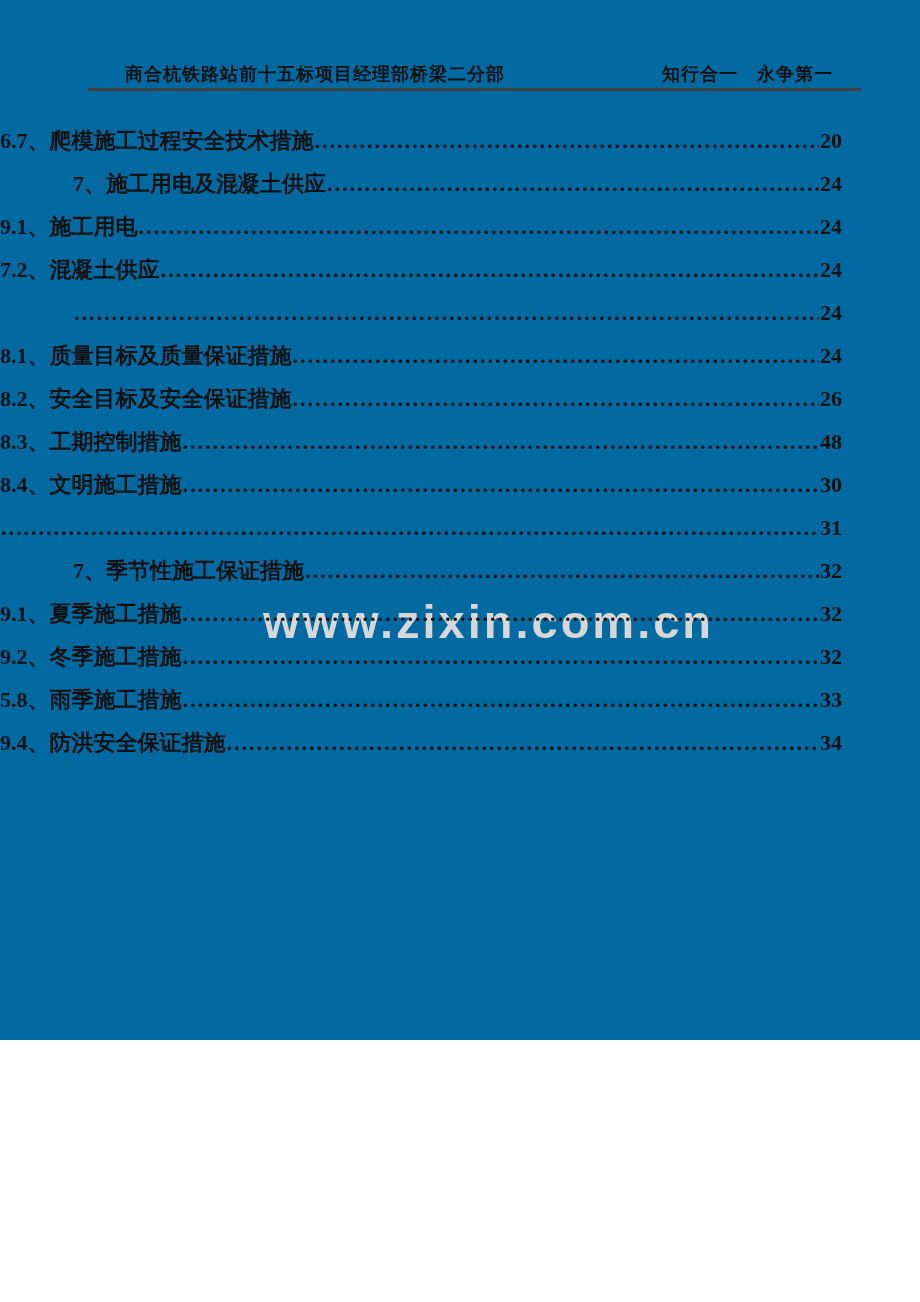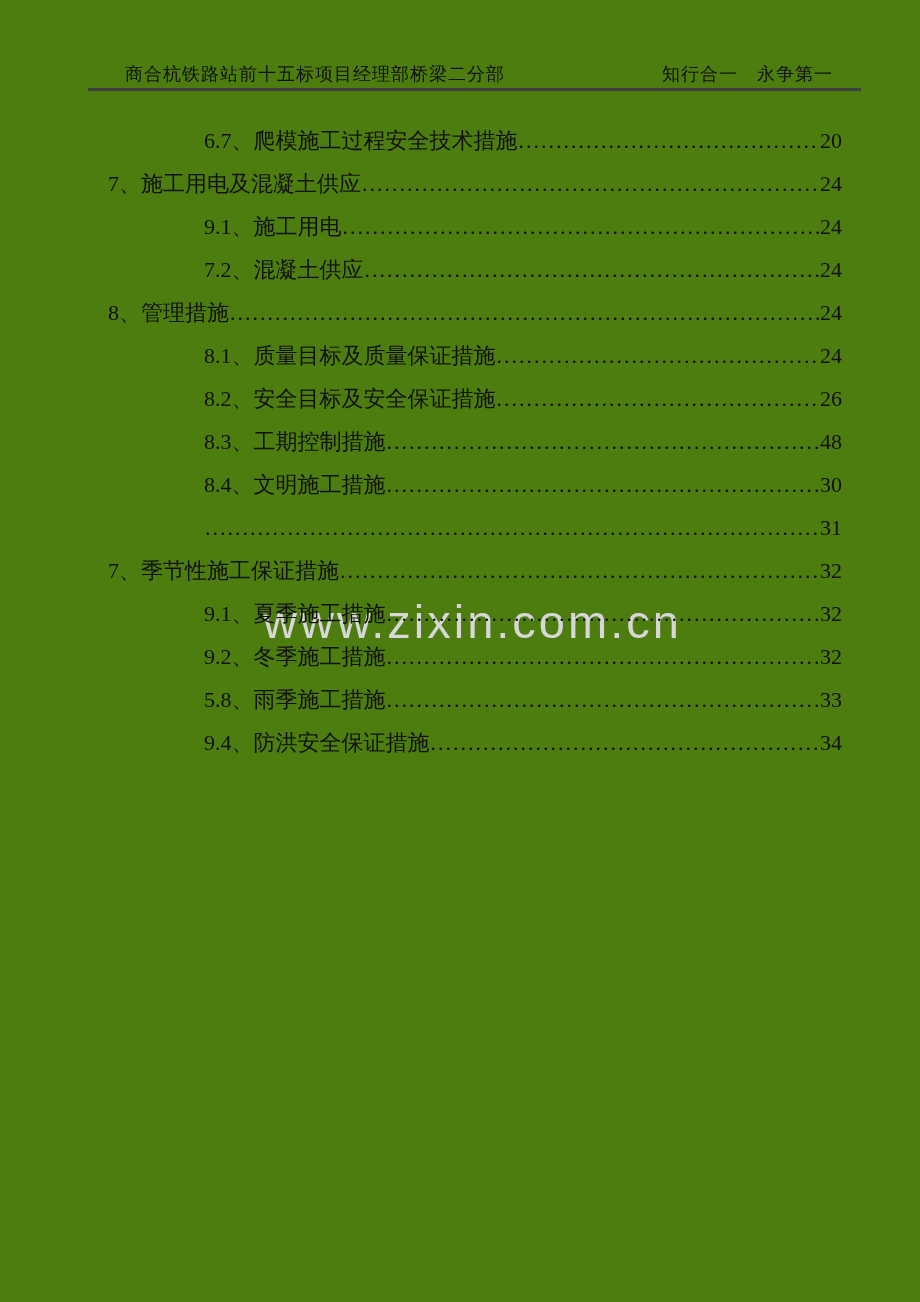--- a/index.html
+++ b/index.html
@@ -1,23 +1,24 @@
 <!DOCTYPE html>
 <html><head>
 <meta charset="utf-8">
 <style>
   html, body { margin: 0; padding: 0; background: #ffffff; }
   .page {
     position: relative;
     width: 920px;
-    height: 1302px;
-    background: #4d7c0f;
+    height: 1040px;
+    background: #0369a1;
     overflow: hidden;
     font-family: "Liberation Serif", "DejaVu Serif", serif;
     color: #111111;
+    font-weight: bold;
   }
   .header {
     position: absolute;
     left: 125px;
     right: 87px;
     top: 62px;
     display: flex;
     justify-content: space-between;
     align-items: baseline;
     font-size: 18px;
@@ -54,22 +55,22 @@
   }
   .toc-entry {
     display: flex;
     align-items: baseline;
     line-height: 43px;
     height: 43px;
     margin-right: 78px;
     font-size: 22px;
     white-space: nowrap;
   }
-  .toc-entry.level1 { margin-left: 108px; }
-  .toc-entry.level2 { margin-left: 204px; }
+  .toc-entry.level1 { margin-left: 73px; }
+  .toc-entry.level2 { }
   .toc-title { flex: 0 0 auto; }
   .toc-dots {
     flex: 1 1 auto;
     overflow: hidden;
     white-space: nowrap;
     letter-spacing: 2px;
     margin: 0 1px;
     min-width: 0;
   }
   .toc-page { flex: 0 0 auto; }
@@ -103,21 +104,20 @@
     <span class="toc-page">24</span>
   </div>
 
   <div class="toc-entry level2">
     <span class="toc-title">7.2、混凝土供应</span>
     <span class="toc-dots">........................................................................................................................................................................................................</span>
     <span class="toc-page">24</span>
   </div>
 
   <div class="toc-entry level1">
-    <span class="toc-title">8、管理措施</span>
     <span class="toc-dots">........................................................................................................................................................................................................</span>
     <span class="toc-page">24</span>
   </div>
 
   <div class="toc-entry level2">
     <span class="toc-title">8.1、质量目标及质量保证措施</span>
     <span class="toc-dots">........................................................................................................................................................................................................</span>
     <span class="toc-page">24</span>
   </div>
 

